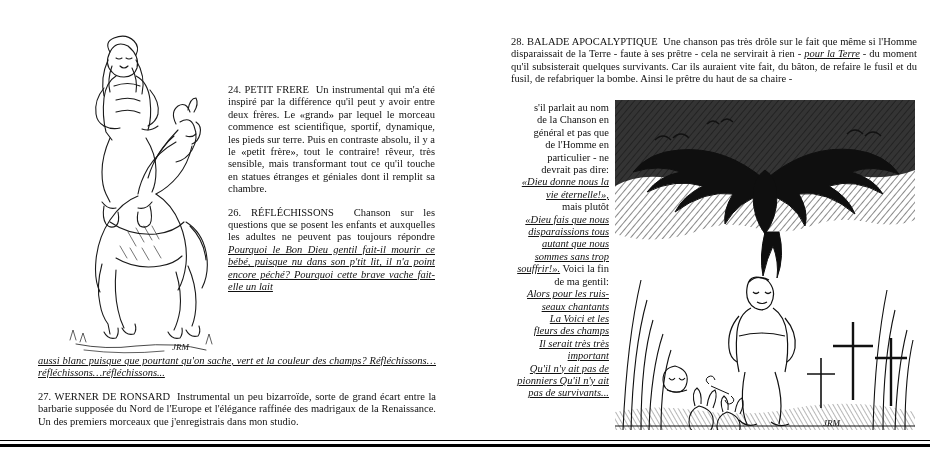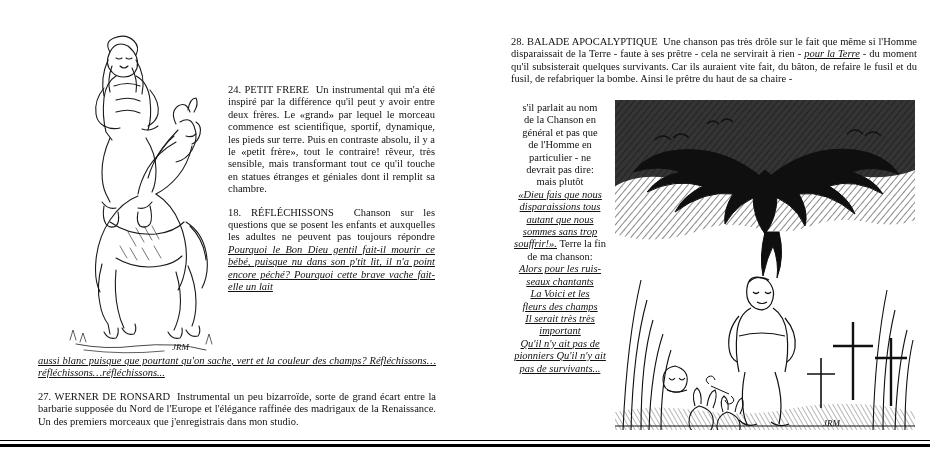--- a/index.html
+++ b/index.html
@@ -82,21 +82,21 @@
     font-size: 10.5px;
     line-height: 12.4px;
     text-align: justify;
   }
   .right-left-col {
     position: absolute;
     left: 46px; top: 102px;
     width: 98px;
     font-size: 10.5px;
     line-height: 12.4px;
-    text-align: center;
+    text-align: right;
   }
   .illus-bird {
     position: absolute;
     left: 150px; top: 100px;
     width: 300px; height: 330px;
   }
   svg { display: block; }
 </style>
 </head>
 <body>
@@ -173,21 +173,21 @@
           <path d="M34 314 l3 -10 l3 10 M44 316 l3 -9 l3 9 M170 318 l3 -10 l3 10" stroke-width="0.7"></path>
         </g>
         <text x="136" y="324" font-family="'Liberation Serif', serif" font-size="9" font-style="italic" fill="#1a1a1a">JRM</text>
       </svg>
     </div>
 
     <div class="left-col">
       <p class="para"><span>24.</span> <span>PETIT FRERE</span>&nbsp; <span>Un instrumental qui m'a été inspiré par la différence qu'il peut y avoir entre deux frères. Le «grand» par lequel le morceau commence est scientifique, sportif, dynamique, les pieds sur terre. Puis en contraste absolu, il y a le «petit frère», tout le contraire! rêveur, très sensible, mais transformant tout ce qu'il touche en statues étranges et géniales dont il remplit sa chambre.</span></p>
 
 
-      <p class="para"><span>18.</span> <span>RÉFLÉCHISSONS</span>&nbsp; <span>Chanson sur les questions que se posent les enfants et auxquelles les adultes ne peuvent pas toujours répondre</span> <span class="it">Pourquoi le Bon Dieu gentil fait-il mourir ce bébé, puisque nu dans son p'tit lit, il n'a point encore péché? Pourquoi cette brave vache fait-elle un lait</span></p>
+      <p class="para"><span>26.</span> <span>RÉFLÉCHISSONS</span>&nbsp; <span>Chanson sur les questions que se posent les enfants et auxquelles les adultes ne peuvent pas toujours répondre</span> <span class="it">Pourquoi le Bon Dieu gentil fait-il mourir ce bébé, puisque nu dans son p'tit lit, il n'a point encore péché? Pourquoi cette brave vache fait-elle un lait</span></p>
     </div>
 
     <div class="left-wide">
       <p class="para it">aussi blanc puisque que pourtant qu'on sache, vert et la couleur des champs? Réfléchissons… réfléchissons…réfléchissons...</p>
       <p class="para"><span>27.</span> <span>WERNER DE RONSARD</span>&nbsp; <span>Instrumental un peu bizarroïde, sorte de grand écart entre la barbarie supposée du Nord de l'Europe et l'élégance raffinée des madrigaux de la Renaissance. Un des premiers morceaux que j'enregistrais dans mon studio.</span></p>
     </div>
   </div>
 
   <div class="right-half">
 
@@ -199,23 +199,24 @@
       <span>- du moment qu'il subsisterait quelques survivants. Car ils auraient vite fait, du bâton, de refaire le fusil et du fusil, de refabriquer la bombe. Ainsi le prêtre du haut de sa chaire -</span>
     </div>
 
     <div class="right-left-col">
       <div>s'il parlait au nom</div>
       <div>de la Chanson en</div>
       <div>général et pas que</div>
       <div>de l'Homme en</div>
       <div>particulier - ne</div>
       <div>devrait pas dire:</div>
+      <div class="it">«Dieu donne nous la vie éternelle!»,</div>
       <div>mais plutôt</div>
       <div class="it" style="display:inline">«Dieu fais que nous disparaissions tous autant que nous sommes sans trop souffrir!».</div>
-      <span>Terre la fin de ma chanson:</span>
+      <span>Voici la fin de ma gentil:</span>
       <div class="it">Alors pour les ruis-</div>
       <div class="it">seaux chantants</div>
       <div class="it">La Voici et les</div>
       <div class="it">fleurs des champs</div>
       <div class="it">Il serait très très</div>
       <div class="it">important</div>
       <div class="it">Qu'il n'y ait pas de</div>
       <div class="it">pionniers  Qu'il n'y ait</div>
       <div class="it">pas de survivants...</div>
     </div>

